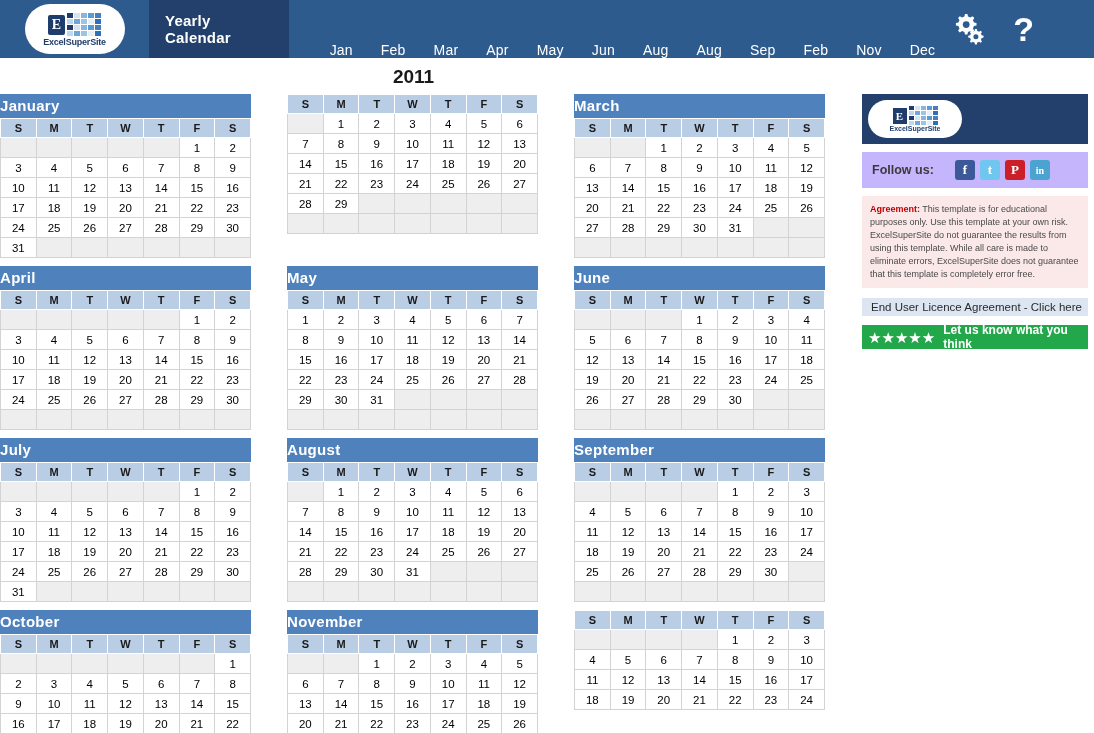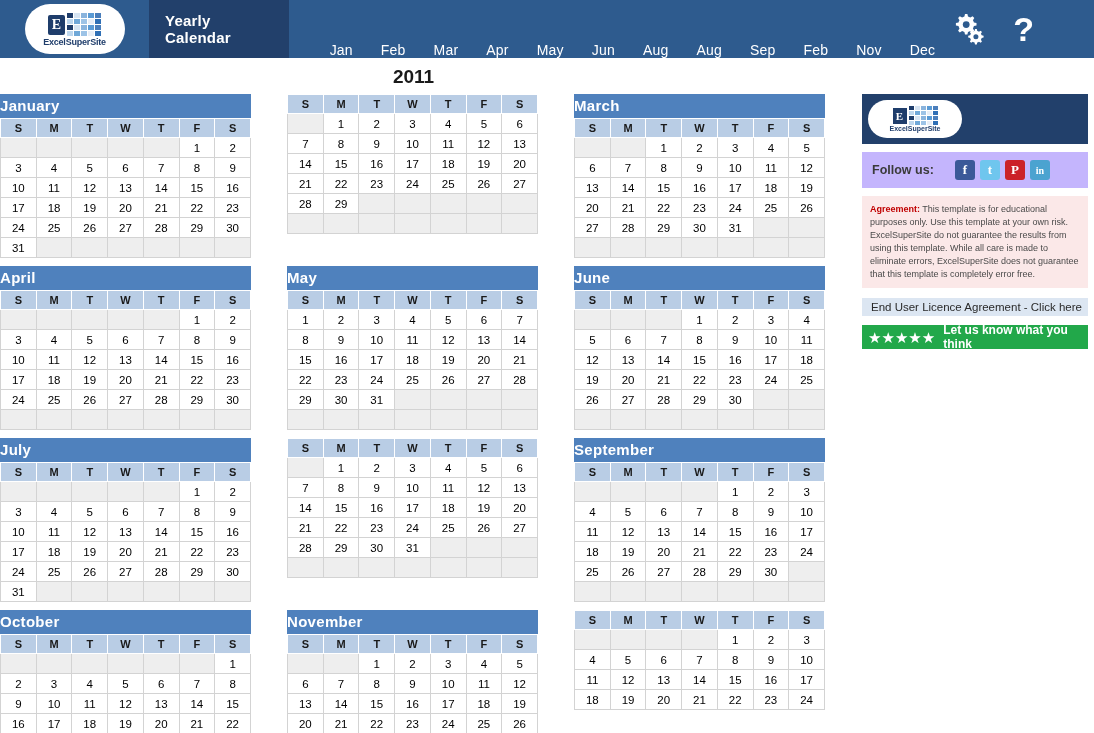--- a/index.html
+++ b/index.html
@@ -903,20 +903,21 @@
               <td class="empty">&nbsp;</td>
               <td class="empty">&nbsp;</td>
               <td class="empty">&nbsp;</td>
               <td class="empty">&nbsp;</td>
               <td class="empty">&nbsp;</td>
             </tr>
           </tbody>
         </table>
       </div>
       <div class="cal">
+        <div class="cal-title">August</div>
         <table class="cal-tbl">
           <thead>
             <tr>
               <th>S</th>
               <th>M</th>
               <th>T</th>
               <th>W</th>
               <th>T</th>
               <th>F</th>
               <th>S</th>

